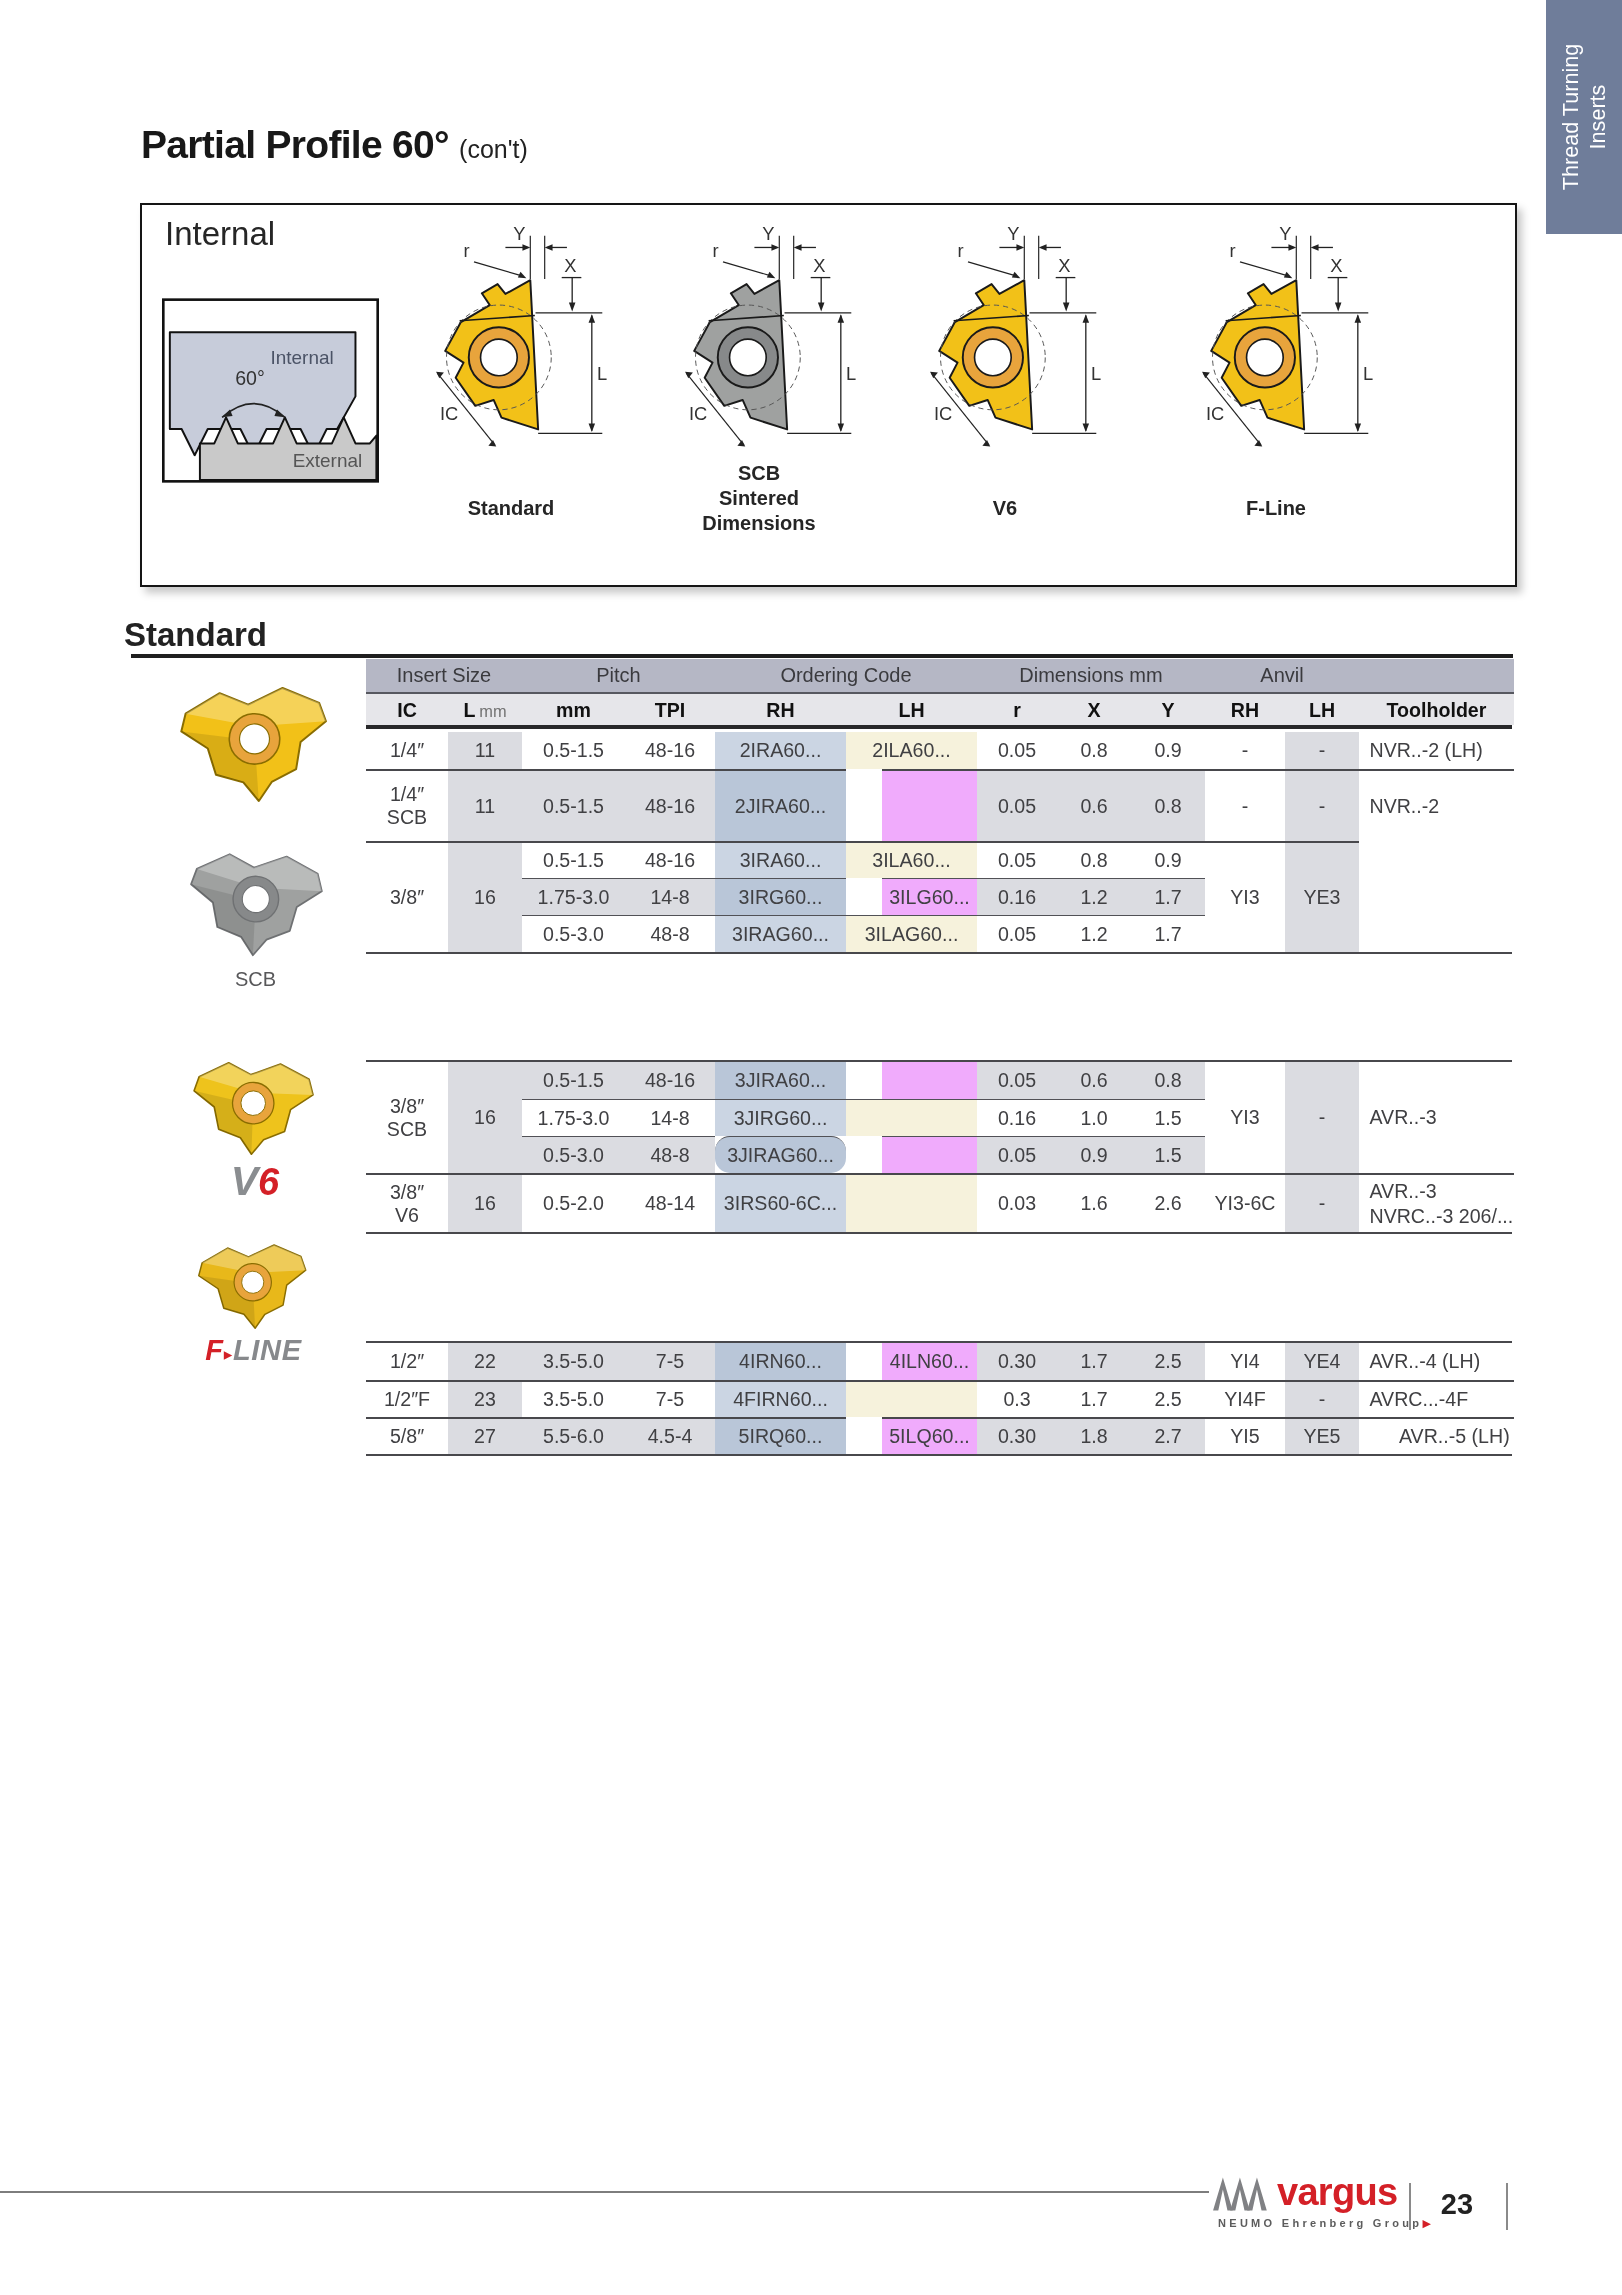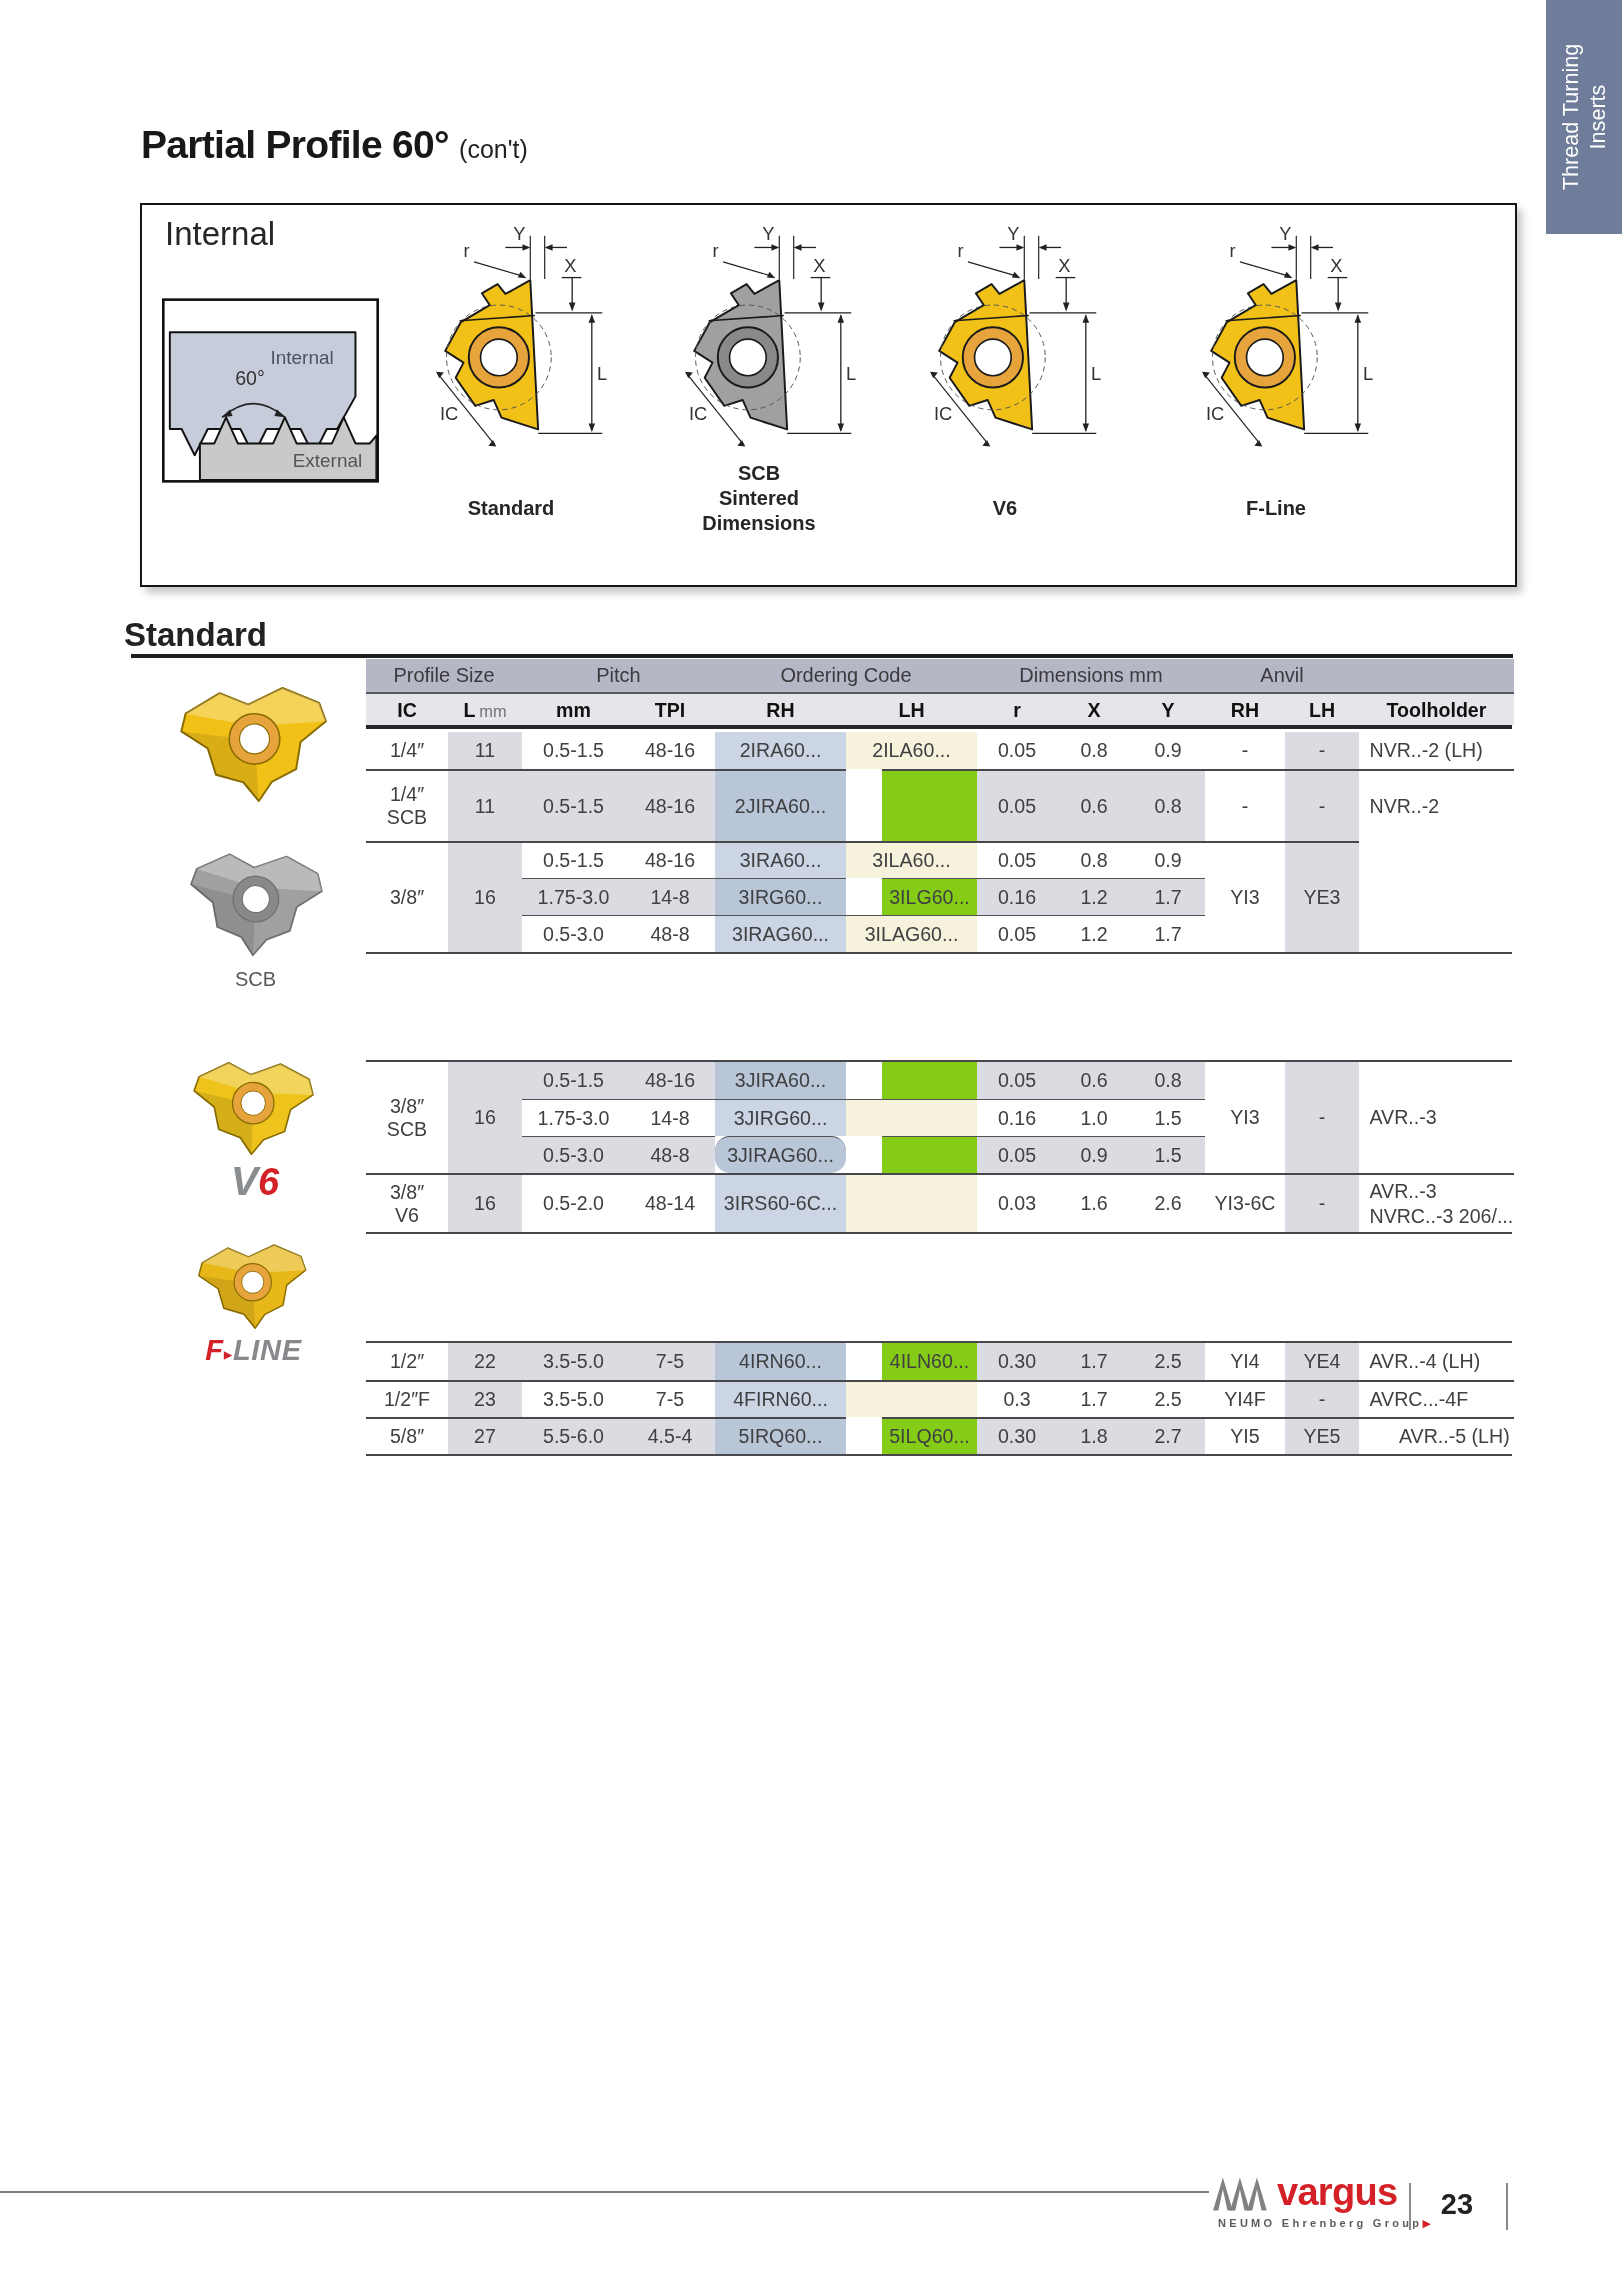--- a/index.html
+++ b/index.html
@@ -40,21 +40,21 @@
 
   .tblock{left:366px;width:1146px;border-bottom:2.6px solid #48484c;}
   .tb2,.tb3{border-top:2.6px solid #48484c;}
   .cell{display:flex;align-items:center;justify-content:center;box-sizing:border-box;
         font-size:19.6px;color:#404043;line-height:1.15;}
   .cell.multi{flex-direction:column;text-align:center;}
   .c-ic{background:#fff;}
   .c-l{background:#dbdce1;}
   .zeb.w{background:#fff;} .zeb.g{background:#dbdce1;}
   .c-rh.w{background:#cbd5e3;} .c-rh.g{background:#b9c6d8;}
-  .c-lh.w{background:#f6f2dc;} .c-lh.g{background:#84cc16;margin-left:36px;}
+  .c-lh.w{background:#f6f2dc;} .c-lh.g{background:#f0abfc;margin-left:36px;}
   .c-arh{background:#fff;}
   .c-alh{background:#dbdce1;}
   .c-th{background:#fff;justify-content:flex-start;align-items:center;padding-left:10.5px;}
   .c-th .inner{display:flex;flex-direction:column;align-items:flex-start;line-height:1.25;}
   .gsep{border-top:2px solid #48484c;}
   .tsep{border-top:1.3px solid #515156;}
 
   
   .photo-caption{font-size:20px;color:#58585a;text-align:center;}
   .v6-logo{font-style:italic;font-weight:bold;white-space:nowrap;}
@@ -242,21 +242,21 @@
     <div class="abs variant-label" style="left: 1158px; top: 496px; width: 236px;">
       <div>F-Line</div>
     </div>
   </div>
 
 <div class="abs section-title">Standard</div>
 <div class="abs heavy-rule"></div>
 
 <div class="abs thead" id="table-head">
     <div class="tgrid">
-      <div class="gh" style="grid-area: 1 / 1 / auto / span 2;">Profile Size</div>
+      <div class="gh" style="grid-area: 1 / 1 / auto / span 2;">Insert Size</div>
       <div class="gh" style="grid-area: 1 / 3 / auto / span 2;">Pitch</div>
       <div class="gh" style="grid-area: 1 / 5 / auto / span 2;">Ordering Code</div>
       <div class="gh" style="grid-area: 1 / 7 / auto / span 3;">Dimensions mm</div>
       <div class="gh" style="grid-area: 1 / 10 / auto / span 2;">Anvil</div>
       <div class="gh" style="grid-area: 1 / 12 / auto / span 1;"></div>
       <div class="ch" style="grid-area: 2 / 1;">IC</div>
       <div class="ch" style="grid-area: 2 / 2;">L<span class="unit">mm</span></div>
       <div class="ch" style="grid-area: 2 / 3;">mm</div>
       <div class="ch" style="grid-area: 2 / 4;">TPI</div>
       <div class="ch" style="grid-area: 2 / 5;">RH</div>

